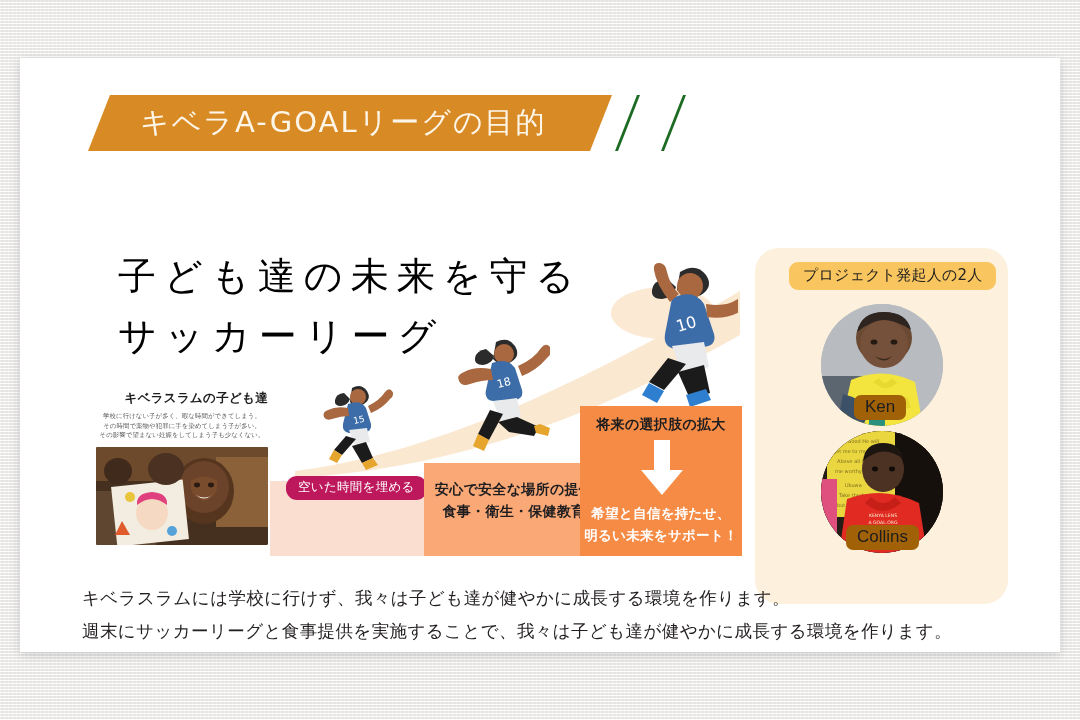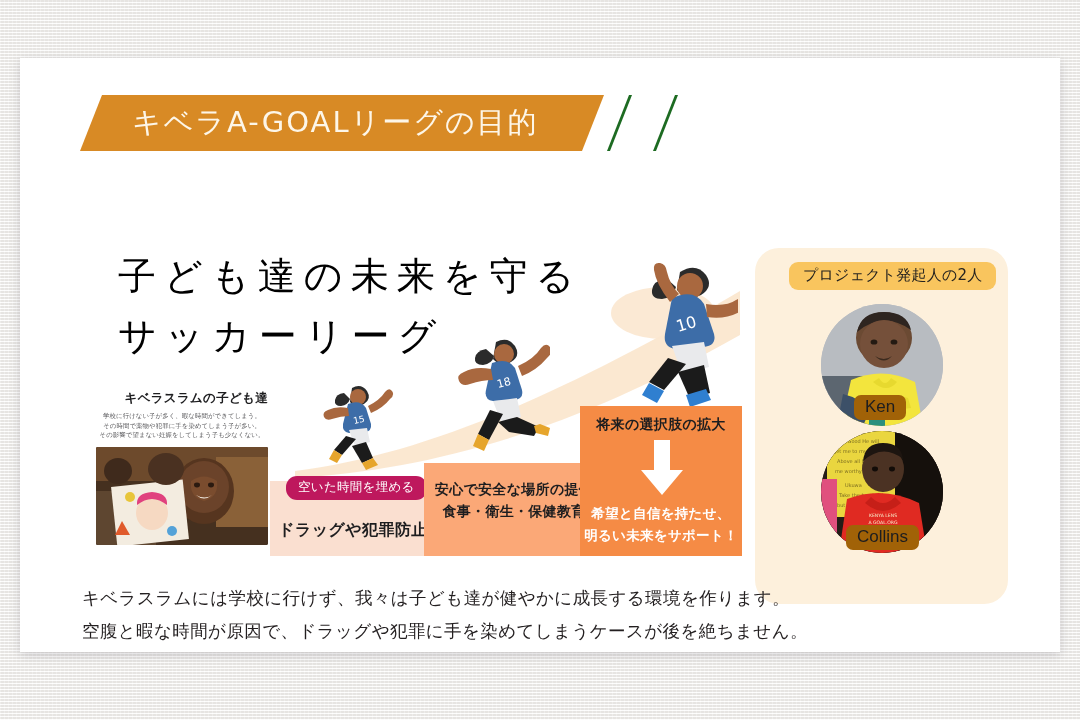--- a/index.html
+++ b/index.html
@@ -20,21 +20,21 @@
   }
   
   #slide{
     position:absolute;left:20px;top:58px;width:1040px;height:594px;
     background:#ffffff;
     box-shadow:0 3px 10px rgba(120,115,125,.28);
     z-index:2;overflow:hidden;
   }
 
   
-  .banner-wrap{position:absolute;left:60px;top:37px;height:64px;}
+  .banner-wrap{position:absolute;left:68px;top:37px;height:64px;}
   .banner{
     position:relative;height:56px;width:524px;
     background:#d88a25;
     clip-path:polygon(22px 0, 524px 0, 502px 56px, 0 56px);
     display:flex;align-items:center;
   }
   .banner-text{
     color:#fdf6e8;font-size:29px;letter-spacing:2px;
     margin-left:52px;font-weight:400;white-space:nowrap;
     font-family:"DejaVu Sans","Liberation Sans",sans-serif;
@@ -246,21 +246,20 @@
         <circle cx="76" cy="84" r="5" fill="#54a2d8"></circle>
         <path d="M26 74 l8 14 l-15 0z" fill="#e05a2b"></path>
         <ellipse cx="70" cy="22" rx="18" ry="16" fill="#4a3121"></ellipse>
         <ellipse cx="22" cy="24" rx="14" ry="13" fill="#3f2a1c"></ellipse>
       </svg>
     </div>
   </div>
 
   <div class="flow blk1"></div>
   <div class="pill-green">空いた時間を埋める</div>
-  <div class="blk1-text">ドラッグや犯罪防止</div>
 
   <div class="flow blk2"></div>
   <div class="blk2-text">
     <div>安心で安全な場所の提供</div>
     <div>食事・衛生・保健教育</div>
   </div>
 
   <div class="flow blk3"></div>
   <div class="blk3-title">将来の選択肢の拡大</div>
   <div class="blk3-arrow">
@@ -320,17 +319,16 @@
           <text x="62" y="86">KENYA LENS</text>
           <text x="62" y="93">A GOAL.ORG</text>
         </g>
       </svg>
     </div>
     <div class="av-name n2">Collins</div>
   </div>
 
   <div class="body-copy">
     <div class="body-line">キベラスラムには学校に行けず、我々は子ども達が健やかに成長する環境を作ります。</div>
-    <div class="body-line">空腹と暇な時間が原因で、ドラッグや犯罪に手を染めてしまうケースが後を絶ちません。</div>
     <div class="body-line">週末にサッカーリーグと食事提供を実施することで、我々は子ども達が健やかに成長する環境を作ります。</div>
   </div>
 
 </div>
 
 </body></html>

